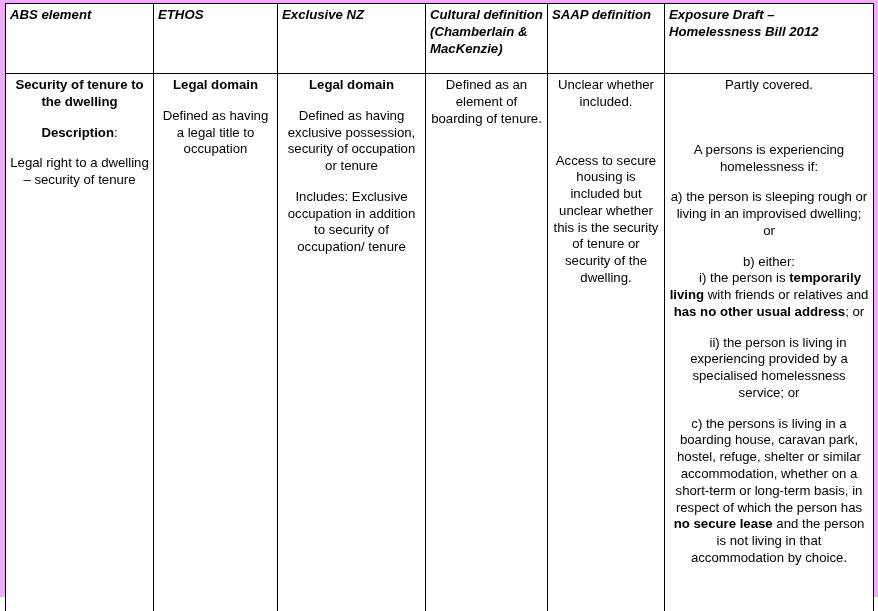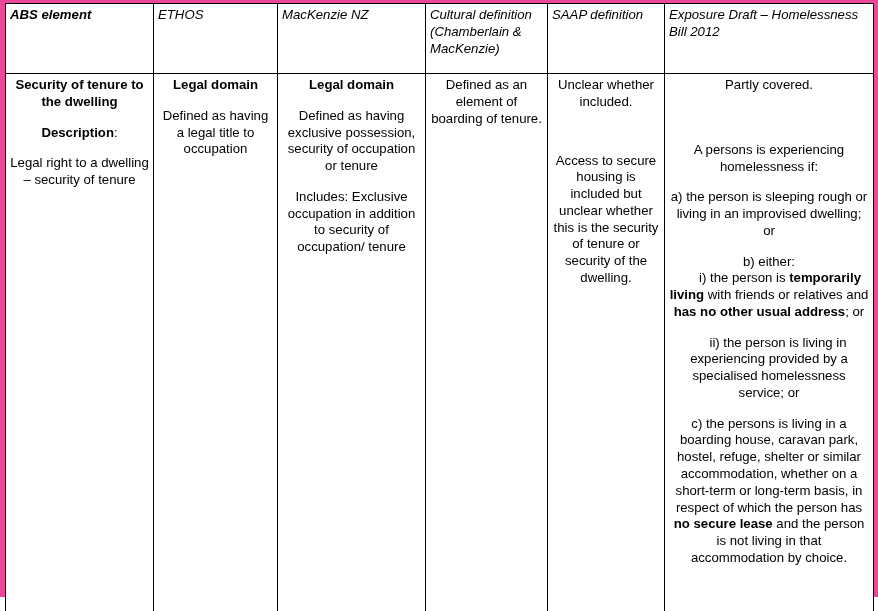--- a/index.html
+++ b/index.html
@@ -11,21 +11,21 @@
     width: 878px;
     height: 611px;
     overflow: hidden;
     font-family: "Liberation Sans", sans-serif;
     color: #000000;
   }
   .page {
     position: relative;
     width: 878px;
     height: 597px;
-    background: #ec4899;
+    background: #f0abfc;
     box-sizing: border-box;
   }
   table.compare {
     position: absolute;
     left: 5px;
     top: 3px;
     width: 868px;
     border-collapse: collapse;
     table-layout: fixed;
     background: #ffffff;
@@ -43,21 +43,21 @@
   
   col.c0 { width: 148px; }
   col.c1 { width: 124px; }
   col.c2 { width: 148px; }
   col.c3 { width: 122px; }
   col.c4 { width: 117px; }
   col.c5 { width: 209px; }
 
   thead th {
     height: 62px;
-    font-weight: normal;
+    font-weight: bold;
     font-style: italic;
     font-size: 13.2px;
   }
   thead th.hdr-bold {
     font-weight: bold;
     font-style: italic;
   }
   tbody td {
     height: 533px;
   }
@@ -93,21 +93,21 @@
         <col class="c1">
         <col class="c2">
         <col class="c3">
         <col class="c4">
         <col class="c5">
     </colgroup>
     <thead>
       <tr>
         <th class="hdr-bold">ABS element</th>
         <th>ETHOS</th>
-        <th>MacKenzie NZ</th>
+        <th>Exclusive NZ</th>
         <th>Cultural definition (Chamberlain &amp; MacKenzie)</th>
         <th>SAAP definition</th>
         <th>Exposure Draft – Homelessness Bill 2012</th>
       </tr>
     </thead>
     <tbody>
       <tr>
 
         <td>
           <div class="blk b">Security of tenure to the dwelling</div>

